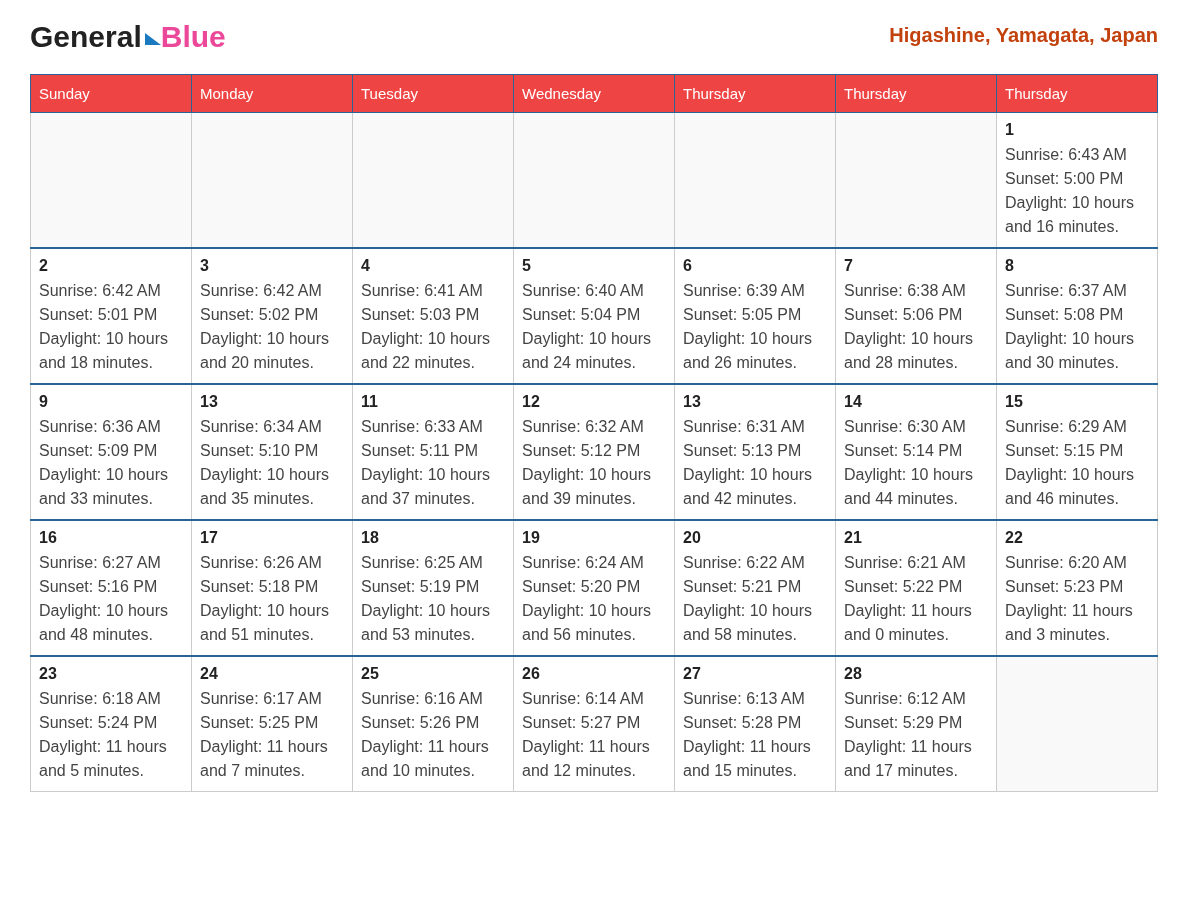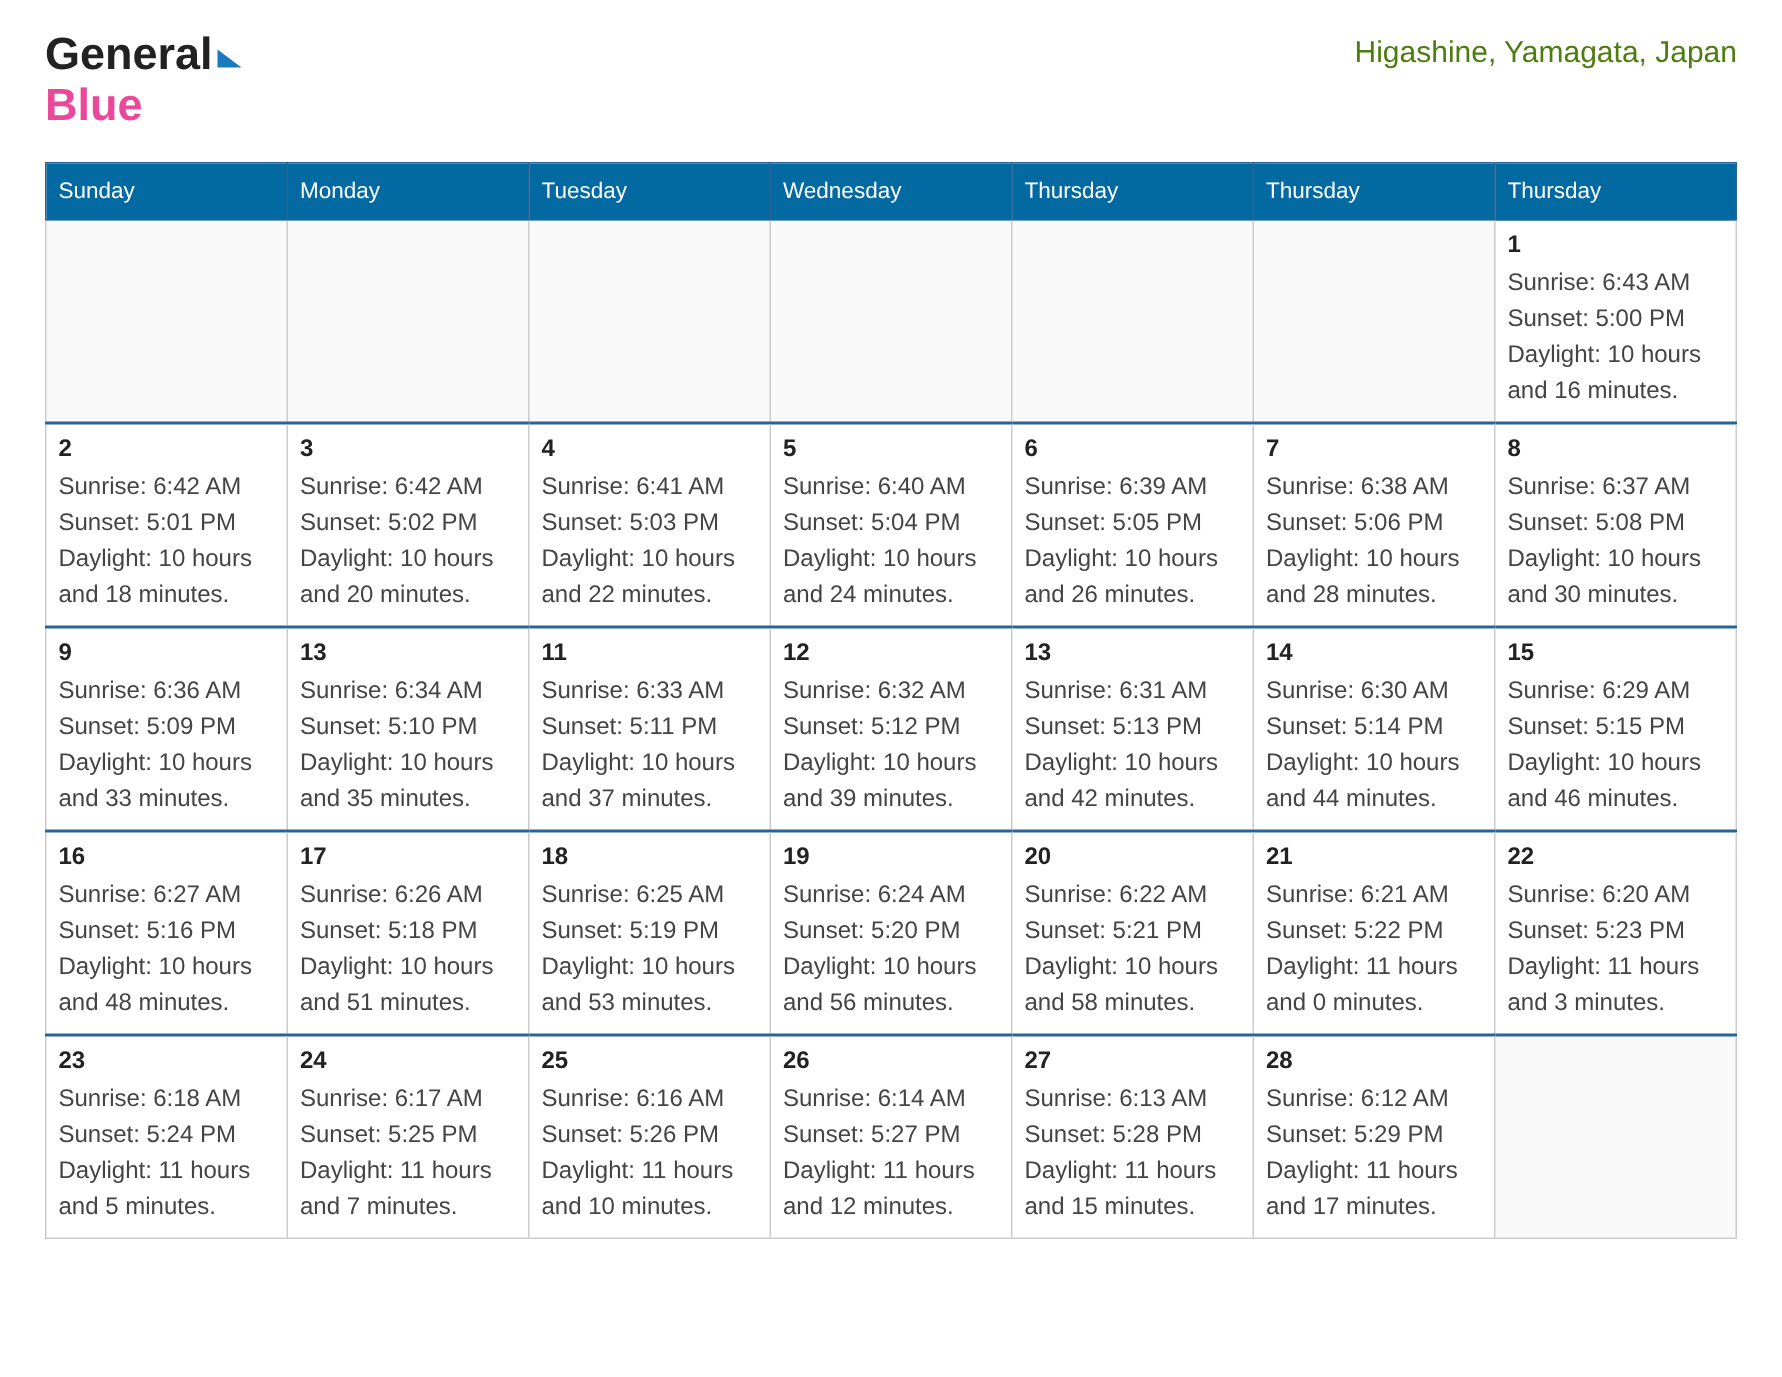--- a/index.html
+++ b/index.html
@@ -14,49 +14,50 @@
 
     .header {
       display: flex;
       justify-content: space-between;
       align-items: flex-start;
       margin-bottom: 20px;
     }
 
     .logo {
       display: flex;
-      flex-direction: column;
+      flex-direction: row;
       align-items: flex-start;
     }
 
     .title-section {
       text-align: right;
     }
 
     .month-title {
       font-size: 48px;
       font-weight: bold;
       color: #222;
       line-height: 1.1;
     }
 
     .location-title {
       font-size: 20px;
-      color: #4d7c0f;
+      color: #c2410c;
       margin-top: 4px;
+      font-weight: bold;
     }
 
     .calendar {
       width: 100%;
       border-collapse: collapse;
       border: 1px solid #aaa;
     }
 
     .calendar th {
-      background-color: #0369a1;
+      background-color: #ef4444;
       color: #fff;
       padding: 10px 8px;
       text-align: left;
       font-size: 15px;
       font-weight: normal;
       border: 1px solid #2a6496;
     }
 
     .calendar td {
       vertical-align: top;

